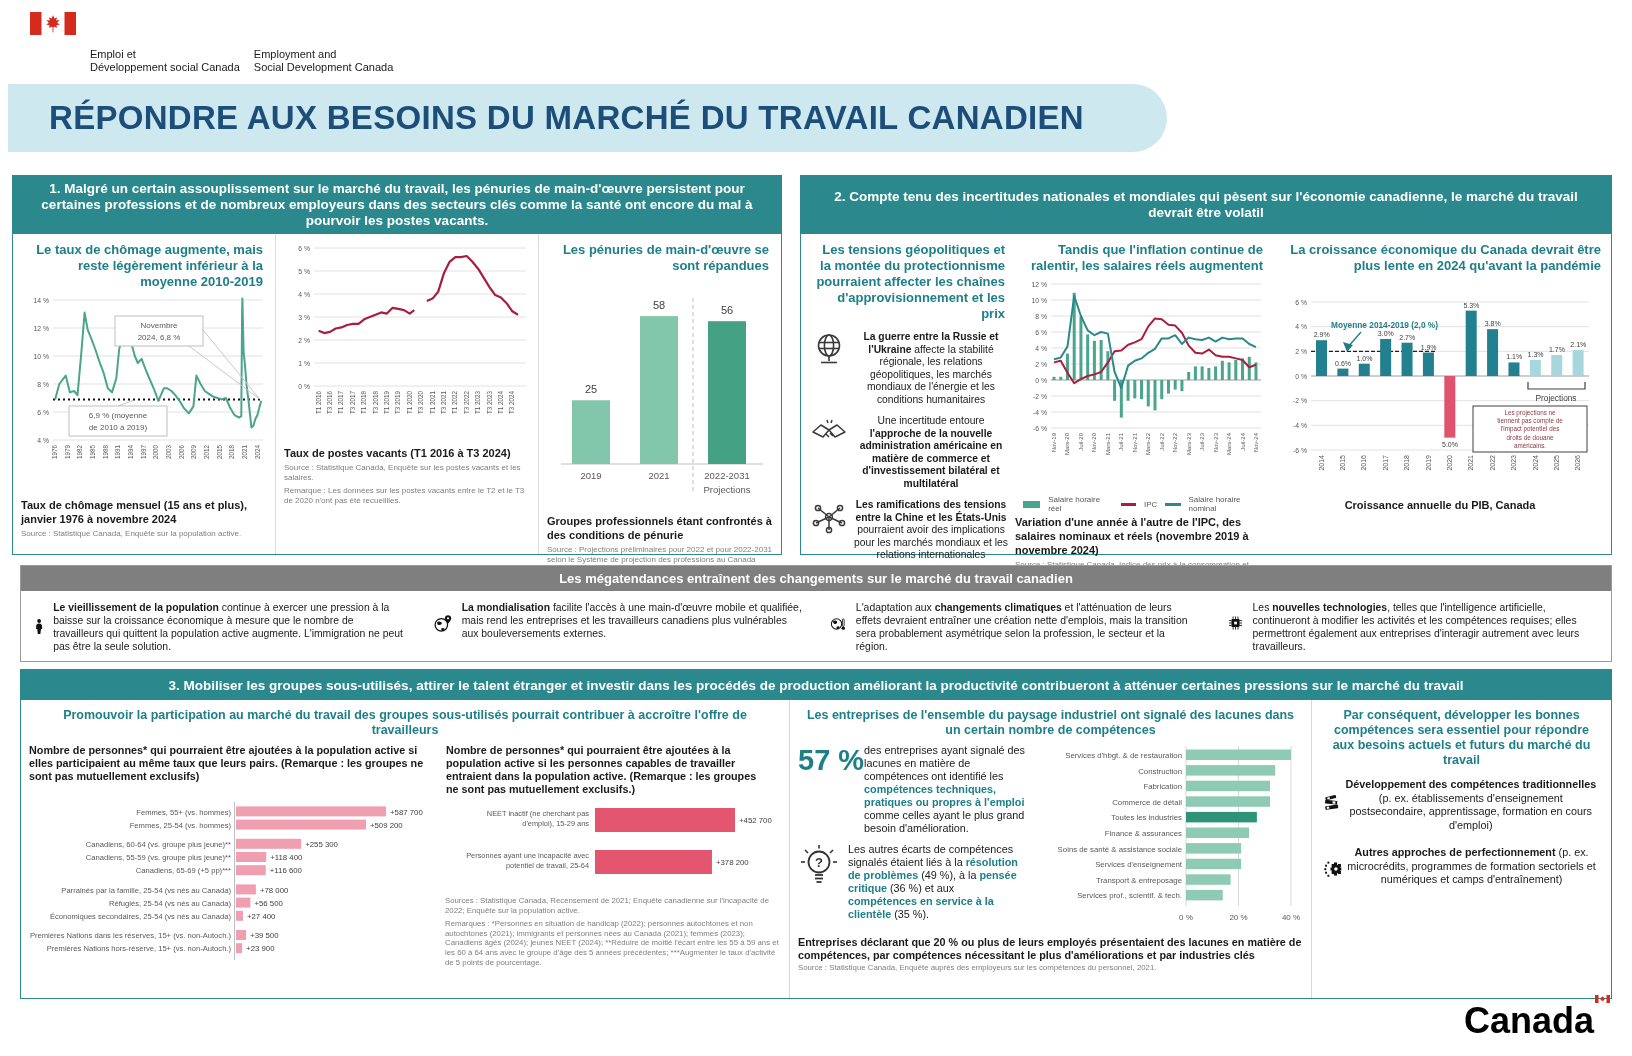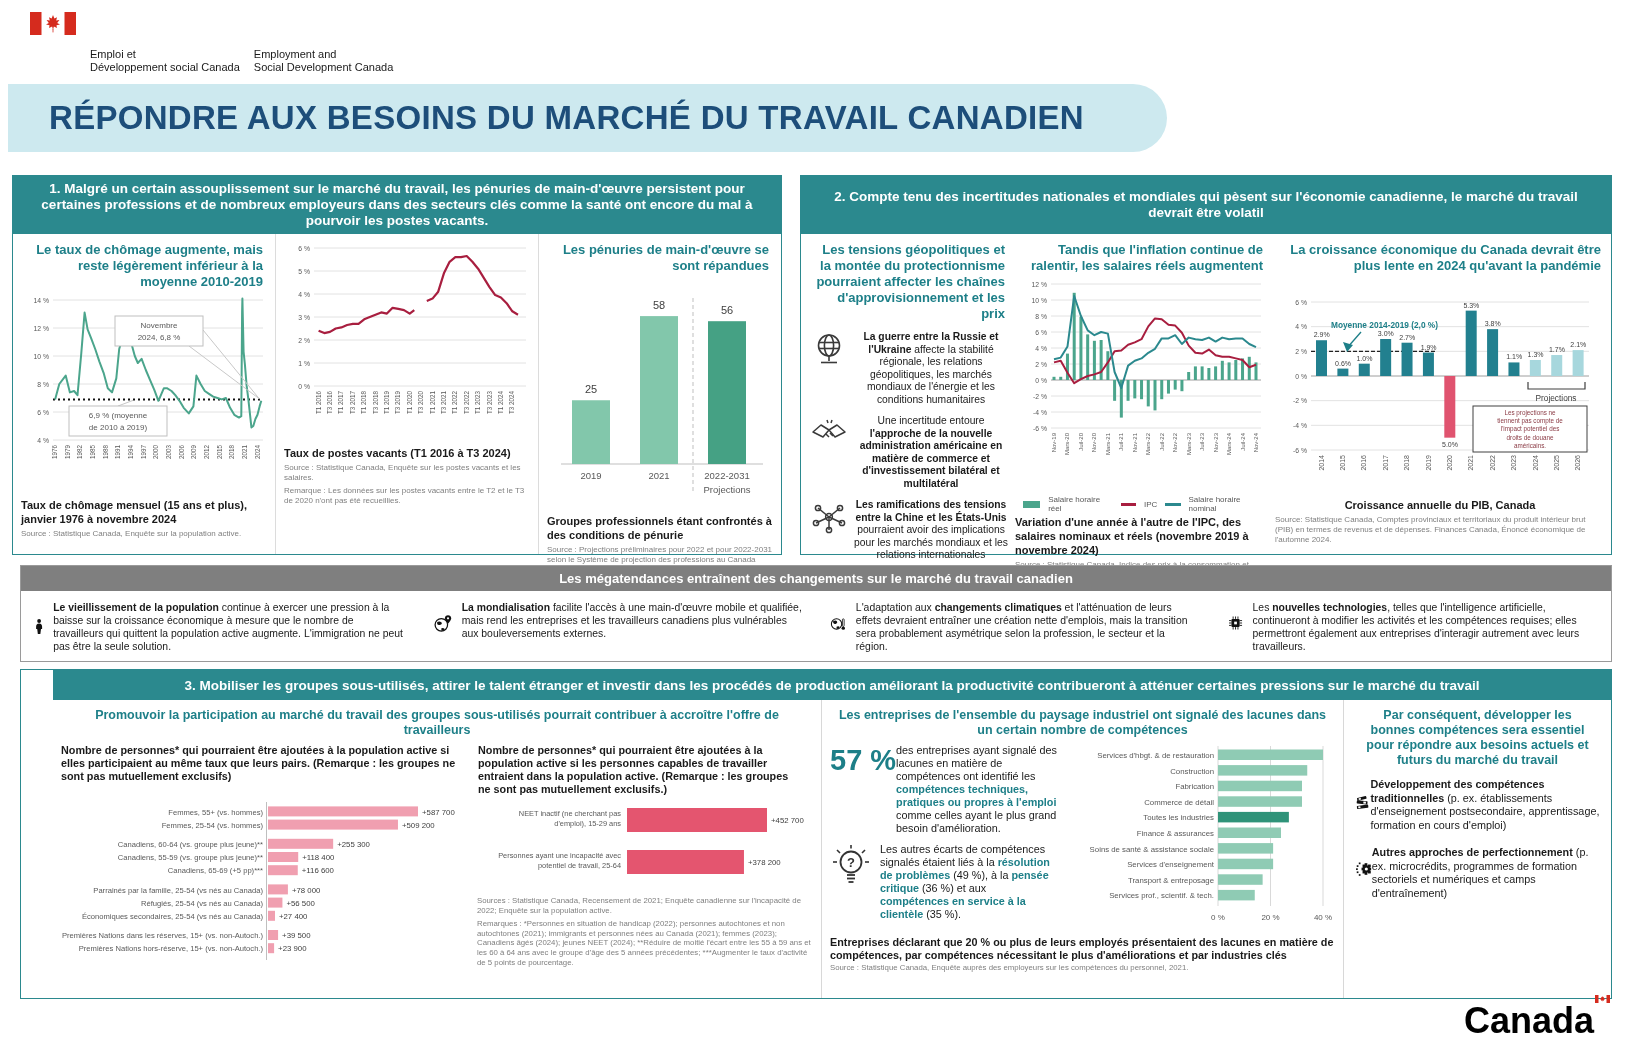--- a/index.html
+++ b/index.html
@@ -45,21 +45,21 @@
   .s3cols{display:flex;height:calc(100% - 30px);}
   .s3left{width:768px;padding:6px 8px;box-sizing:border-box;}
   .s3mid{width:522px;padding:6px 8px;box-sizing:border-box;border-left:1px solid #d8d8d8;}
   .s3right{flex:1;padding:6px 10px;box-sizing:border-box;border-left:1px solid #d8d8d8;}
   .s3title{color:#1d7f88;font-weight:bold;font-size:12.5px;line-height:15px;text-align:center;margin:2px 6px 6px;}
   .notesrow{display:flex;gap:12px;}
   .note{font-weight:bold;font-size:10.8px;line-height:13px;}
   .chartsrow{display:flex;gap:6px;margin-top:4px;}
   .stat{color:#1d7f88;font-weight:bold;font-size:29px;}
   .pblock{font-size:10.8px;line-height:13px;}
-  .ritem{display:flex;margin:10px 0 14px;align-items:flex-start;}
+  .ritem{display:flex;margin:10px 0 14px;align-items:flex-start;text-align:center;}
   .ritem .rtxt{font-size:10.8px;line-height:13.5px;}
   .srcsmall{font-size:7.8px;line-height:9.6px;color:#7f7f7f;margin-top:4px;}
   
   .wordmark{position:absolute;left:1442px;top:1000px;font-size:36px;font-weight:bold;color:#000;margin-left:22px;}
   .wordmark .wflag{position:absolute;right:-16px;top:-5px;}
 </style>
 </head>
 <body>
 
 <div class="page">
@@ -391,21 +391,20 @@
             <path d="M253 104 v7 h57 v-7" fill="none" stroke="#404040" stroke-width="1.2"></path>
             <text x="281" y="123" font-size="8.3" fill="#404040" text-anchor="middle">Projections</text>
             <rect x="198" y="128" width="114" height="46" fill="#fff" stroke="#404040"></rect>
             <text x="255" y="137" font-size="6.3" fill="#8a3a44" text-anchor="middle">Les projections ne</text>
             <text x="255" y="145.2" font-size="6.3" fill="#8a3a44" text-anchor="middle">tiennent pas compte de</text>
             <text x="255" y="153.4" font-size="6.3" fill="#8a3a44" text-anchor="middle">l'impact potentiel des</text>
             <text x="255" y="161.6" font-size="6.3" fill="#8a3a44" text-anchor="middle">droits de douane</text>
             <text x="255" y="169.8" font-size="6.3" fill="#8a3a44" text-anchor="middle">américains.</text>
           </svg>
         <div class="caption" style="text-align:center;">Croissance annuelle du PIB, Canada</div>
-        <div class="source">Source: Statistique Canada, Comptes provinciaux et territoriaux du produit intérieur brut (PIB) en termes de revenus et de dépenses. Finances Canada, Énoncé économique de l'automne 2024.</div>
       </div>
     </div>
   </section>
 
   <section class="panel" style="left:20px;top:565px;width:1592px;height:97px;border-color:#9a9a9a;">
     <div class="band gray">Les mégatendances entraînent des changements sur le marché du travail canadien</div>
     <div class="megaitems">
       <div class="mitem">
         <svg width="26" height="52" viewBox="0 0 26 52">
           <circle cx="13" cy="7" r="6" fill="#111"></circle>
@@ -450,21 +449,21 @@
             <line x1="34" y1="15" x2="41" y2="15"></line>
               <line x1="34" y1="22" x2="41" y2="22"></line>
               <line x1="34" y1="29" x2="41" y2="29"></line>
           </g>
         </svg>
         <div class="mtxt"><span>Les </span><span class="rb">nouvelles technologies</span><span>, telles que l'intelligence artificielle, continueront à modifier les activités et les compétences requises; elles permettront également aux entreprises d'interagir autrement avec leurs travailleurs.</span></div>
       </div>
     </div>
   </section>
 
-  <section class="panel" style="left:20px;top:669px;width:1592px;height:330px;padding-left:32px;">
+  <section class="panel" style="left:20px;top:669px;width:1592px;height:330px;">
     <div class="band h30">3. Mobiliser les groupes sous-utilisés, attirer le talent étranger et investir dans les procédés de production améliorant la productivité contribueront à atténuer certaines pressions sur le marché du travail</div>
     <div class="s3cols">
       <div class="s3left">
         <div class="s3title">Promouvoir la participation au marché du travail des groupes sous-utilisés pourrait contribuer à accroître l'offre de travailleurs</div>
         <div class="notesrow">
           <div class="note" style="width:405px;">Nombre de personnes* qui pourraient être ajoutées à la population active si elles participaient au même taux que leurs pairs. (Remarque : les groupes ne sont pas mutuellement exclusifs)</div>
           <div class="note" style="width:320px;">Nombre de personnes* qui pourraient être ajoutées à la population active si les personnes capables de travailler entraient dans la population active. (Remarque : les groupes ne sont pas mutuellement exclusifs.)</div>
         </div>
         <div class="chartsrow">
           <svg id="c-sous" width="415" height="168">

